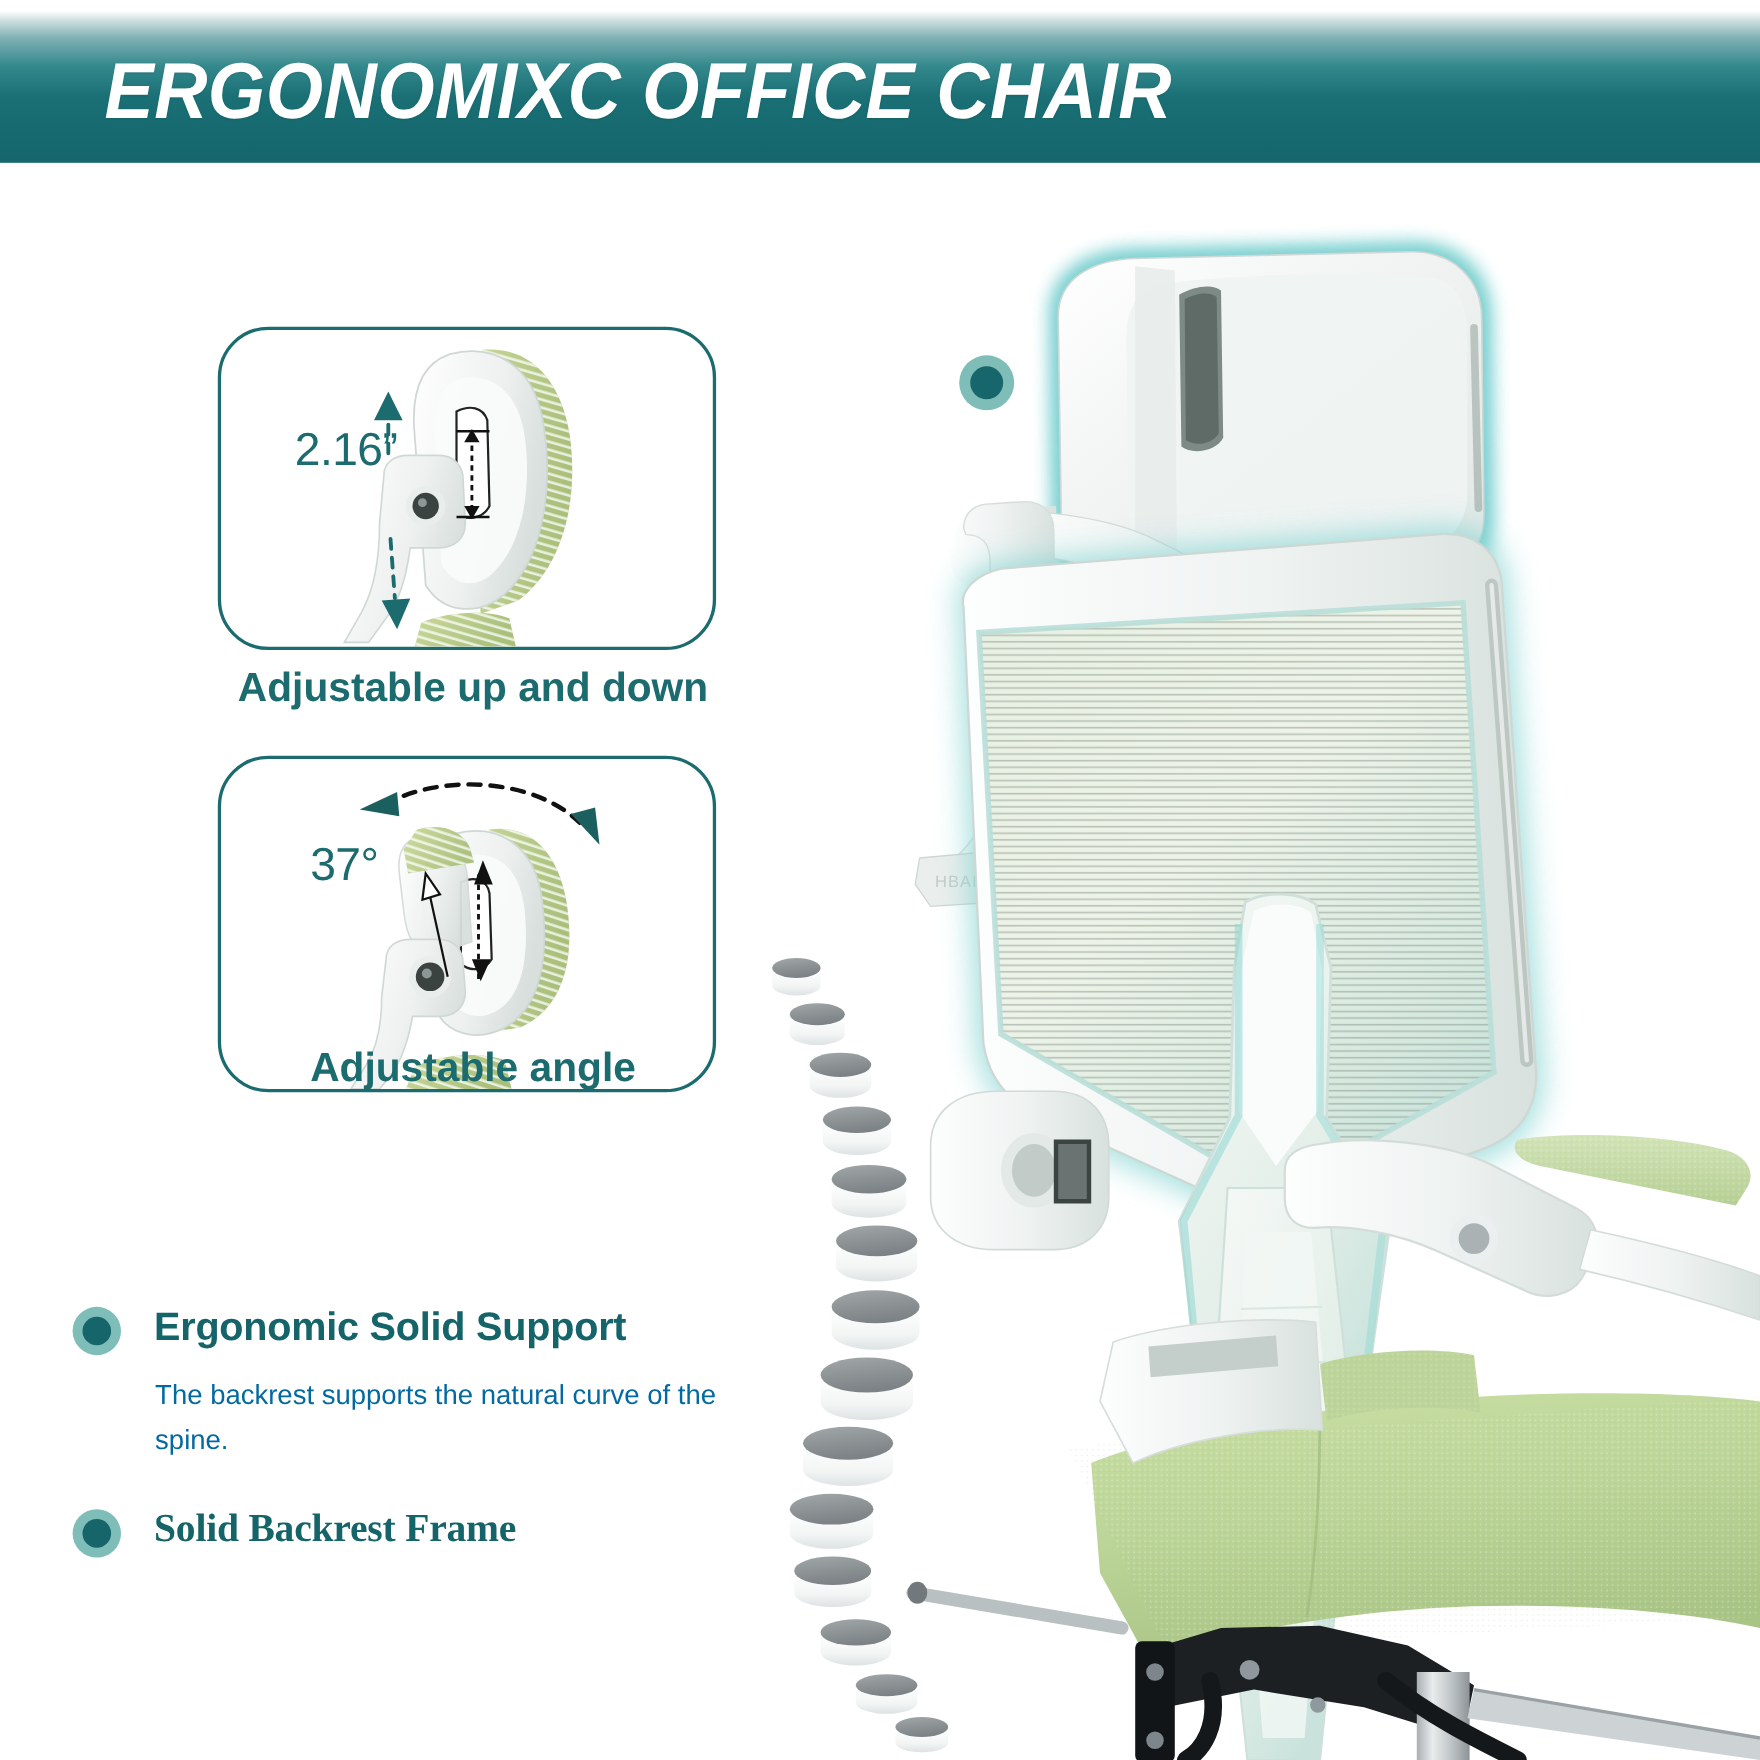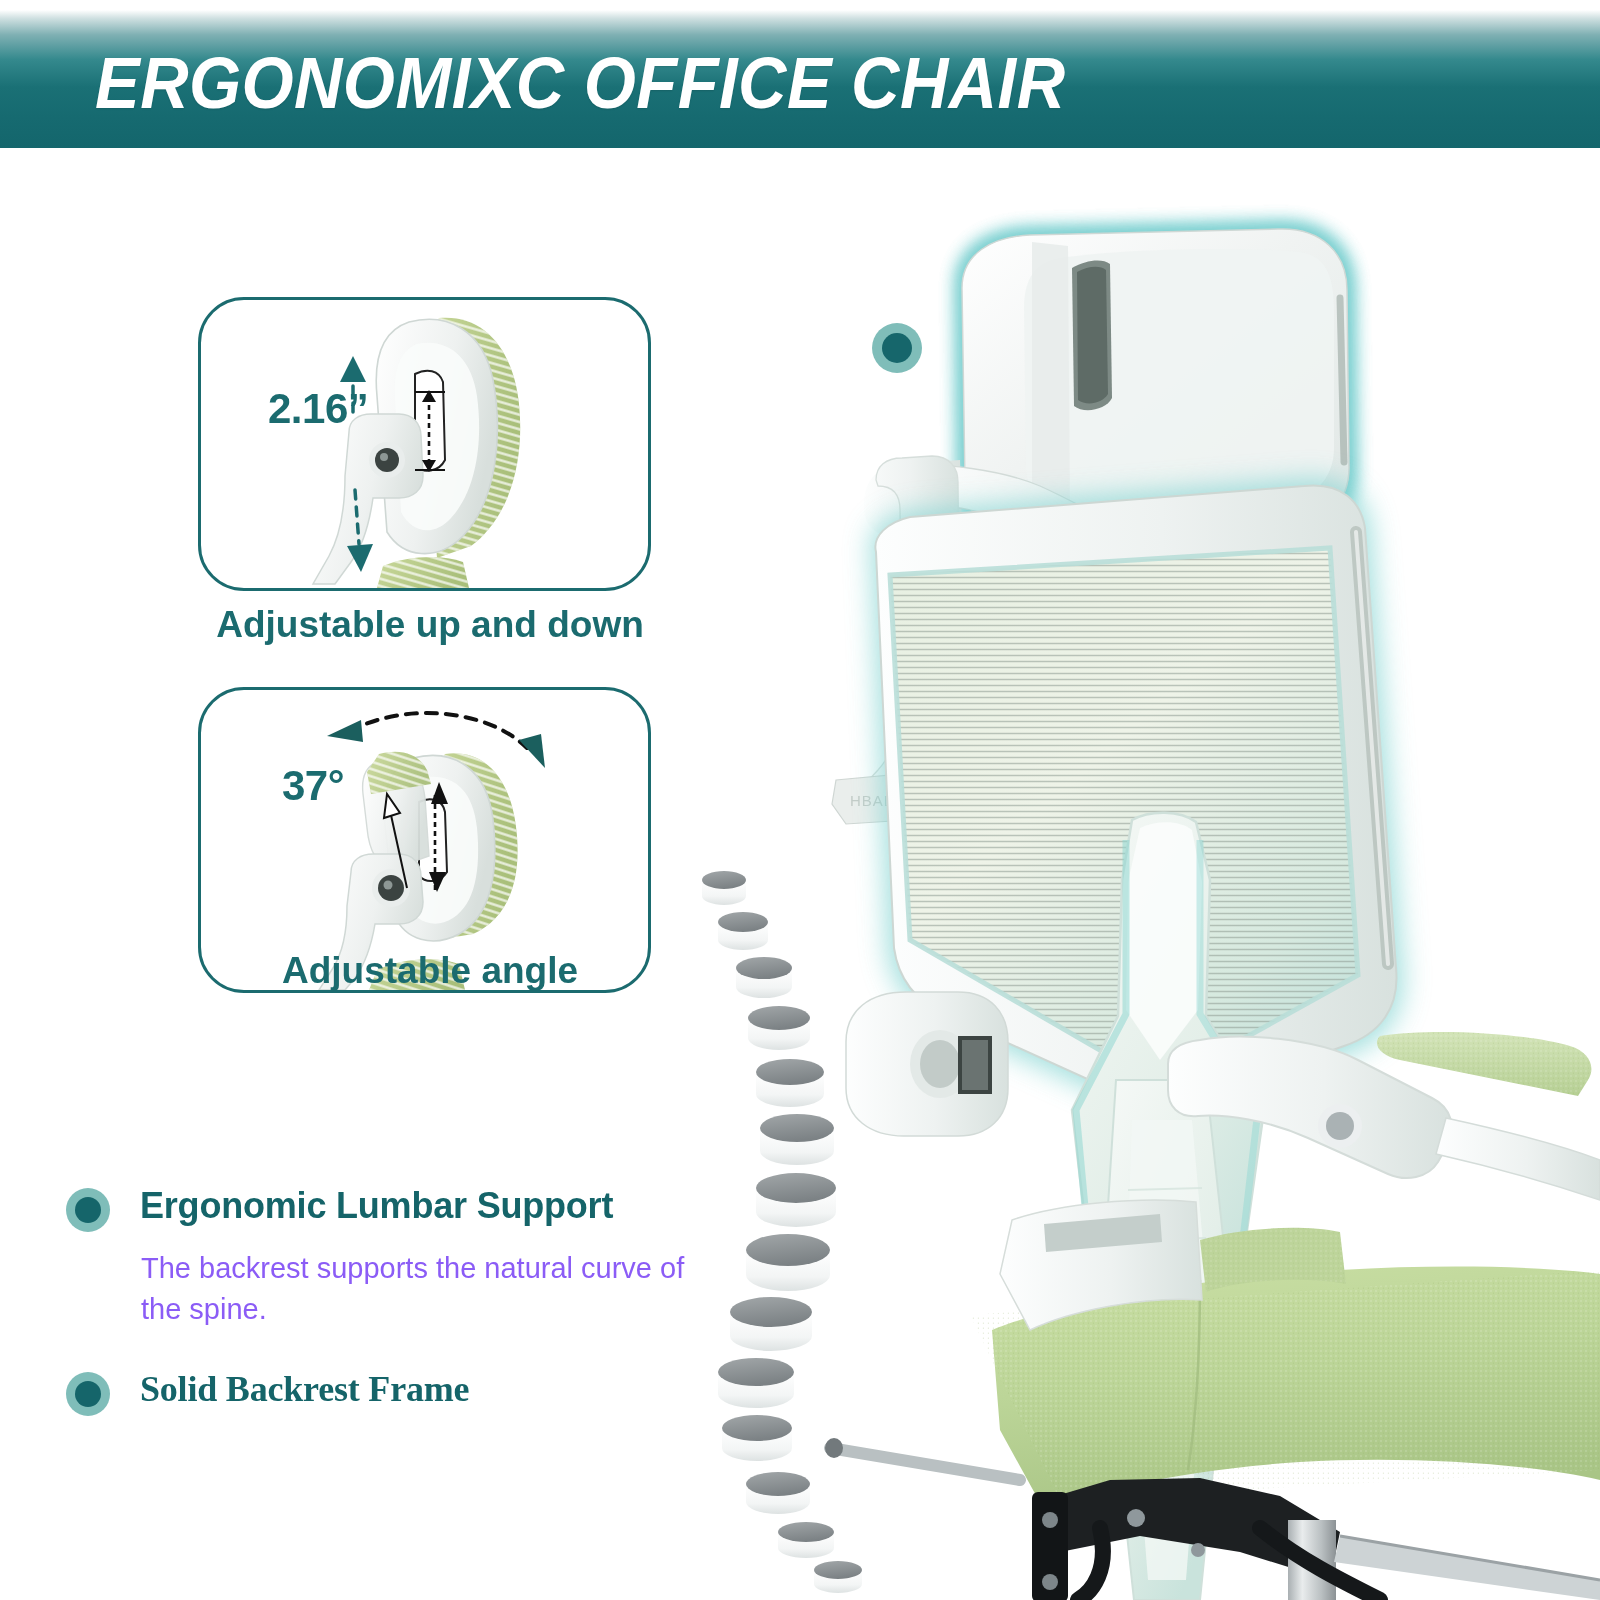--- a/index.html
+++ b/index.html
@@ -38,21 +38,21 @@
   #callout-2{left:198px;top:687px;width:447px;height:300px;}
 
   .callout-caption{
     position:absolute;width:500px;text-align:center;
     font-size:37px;font-weight:700;color:#1b6b6f;white-space:nowrap;
   }
   #caption-1{left:180px;top:604px;}
   #caption-2{left:180px;top:950px;}
 
   .measure-label{
-    position:absolute;font-size:42px;font-weight:700;color:#1b6b6f;
+    position:absolute;font-size:42px;font-weight:400;color:#1b6b6f;
     white-space:nowrap;letter-spacing:-0.5px;
   }
   #label-1{left:268px;top:385px;}
   #label-2{left:282px;top:762px;}
 
   
   .bullet-dot{
     position:absolute;width:44px;height:44px;border-radius:50%;
     background:#7fbdb9;display:flex;align-items:center;justify-content:center;
   }
@@ -63,21 +63,21 @@
   #dot-2{left:66px;top:1372px;}
 
   .feat-title{
     position:absolute;font-size:36px;font-weight:700;color:#156469;
     white-space:nowrap;letter-spacing:-0.2px;
   }
   #ftitle-1{left:140px;top:1185px;}
   #ftitle-2{left:140px;top:1368px;font-family:Liberation Serif, serif;}
 
   .feat-body{
-    position:absolute;font-size:29px;line-height:41px;color:#8b5cf6;
+    position:absolute;font-size:25px;line-height:41px;color:#0369a1;
     width:580px;
   }
   #fbody-1{left:141px;top:1248px;}
   #fbody-2{left:141px;top:1432px;}
 
   
   #marker-dot{
     position:absolute;left:872px;top:323px;width:50px;height:50px;
     border-radius:50%;background:#7fbdb9;
     display:flex;align-items:center;justify-content:center;
@@ -522,19 +522,19 @@
         <path d="M148,42 C200,12 286,18 326,58" fill="none" stroke="#111" stroke-width="4" stroke-dasharray="11 9" stroke-linecap="round"></path>
         <path d="M126,46 l34,-16 l2,22 Z" fill="#1b5f5e"></path>
         <path d="M344,78 l-26,-28 l22,-6 Z" fill="#1b5f5e"></path>
       </g>
     </svg>
   </div>
   <div class="measure-label" id="label-2">37°</div>
   <div class="callout-caption" id="caption-2">Adjustable angle</div>
 
   <div class="bullet-dot" id="dot-1"></div>
-  <div class="feat-title" id="ftitle-1">Ergonomic Lumbar Support</div>
+  <div class="feat-title" id="ftitle-1">Ergonomic Solid Support</div>
   <div class="feat-body" id="fbody-1">The backrest supports the natural curve of the spine.</div>
 
   <div class="bullet-dot" id="dot-2"></div>
   <div class="feat-title" id="ftitle-2">Solid Backrest Frame</div>
 
 </div>
 
 </body></html>

